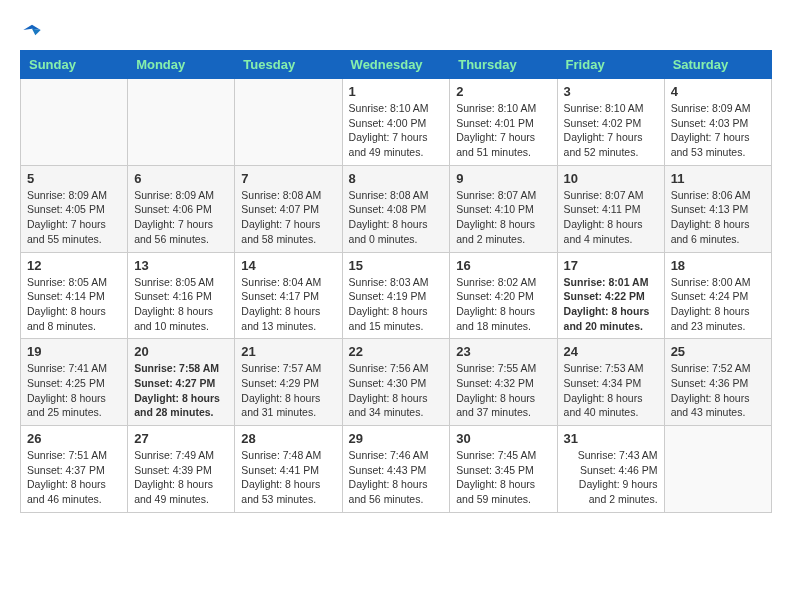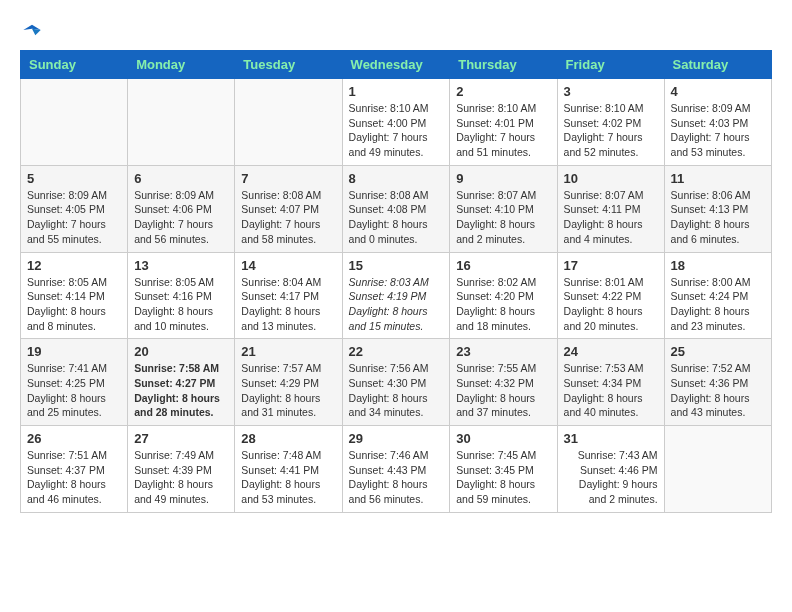--- a/index.html
+++ b/index.html
@@ -224,35 +224,35 @@
         </td>
         <td>
           <div class="day-number">14</div>
           <div class="day-info" style="white-space: pre-line;">Sunrise: 8:04 AM
 Sunset: 4:17 PM
 Daylight: 8 hours
 and 13 minutes.</div>
         </td>
         <td>
           <div class="day-number">15</div>
-          <div class="day-info" style="white-space: pre-line; font-style: italic;">Sunrise: 8:03 AM
+          <div class="day-info" style="white-space: pre-line;">Sunrise: 8:03 AM
 Sunset: 4:19 PM
 Daylight: 8 hours
 and 15 minutes.</div>
         </td>
         <td>
           <div class="day-number">16</div>
           <div class="day-info" style="white-space: pre-line;">Sunrise: 8:02 AM
 Sunset: 4:20 PM
 Daylight: 8 hours
 and 18 minutes.</div>
         </td>
         <td>
           <div class="day-number">17</div>
-          <div class="day-info" style="white-space: pre-line;">Sunrise: 8:01 AM
+          <div class="day-info" style="white-space: pre-line; font-weight: bold;">Sunrise: 8:01 AM
 Sunset: 4:22 PM
 Daylight: 8 hours
 and 20 minutes.</div>
         </td>
         <td>
           <div class="day-number">18</div>
           <div class="day-info" style="white-space: pre-line;">Sunrise: 8:00 AM
 Sunset: 4:24 PM
 Daylight: 8 hours
 and 23 minutes.</div>

